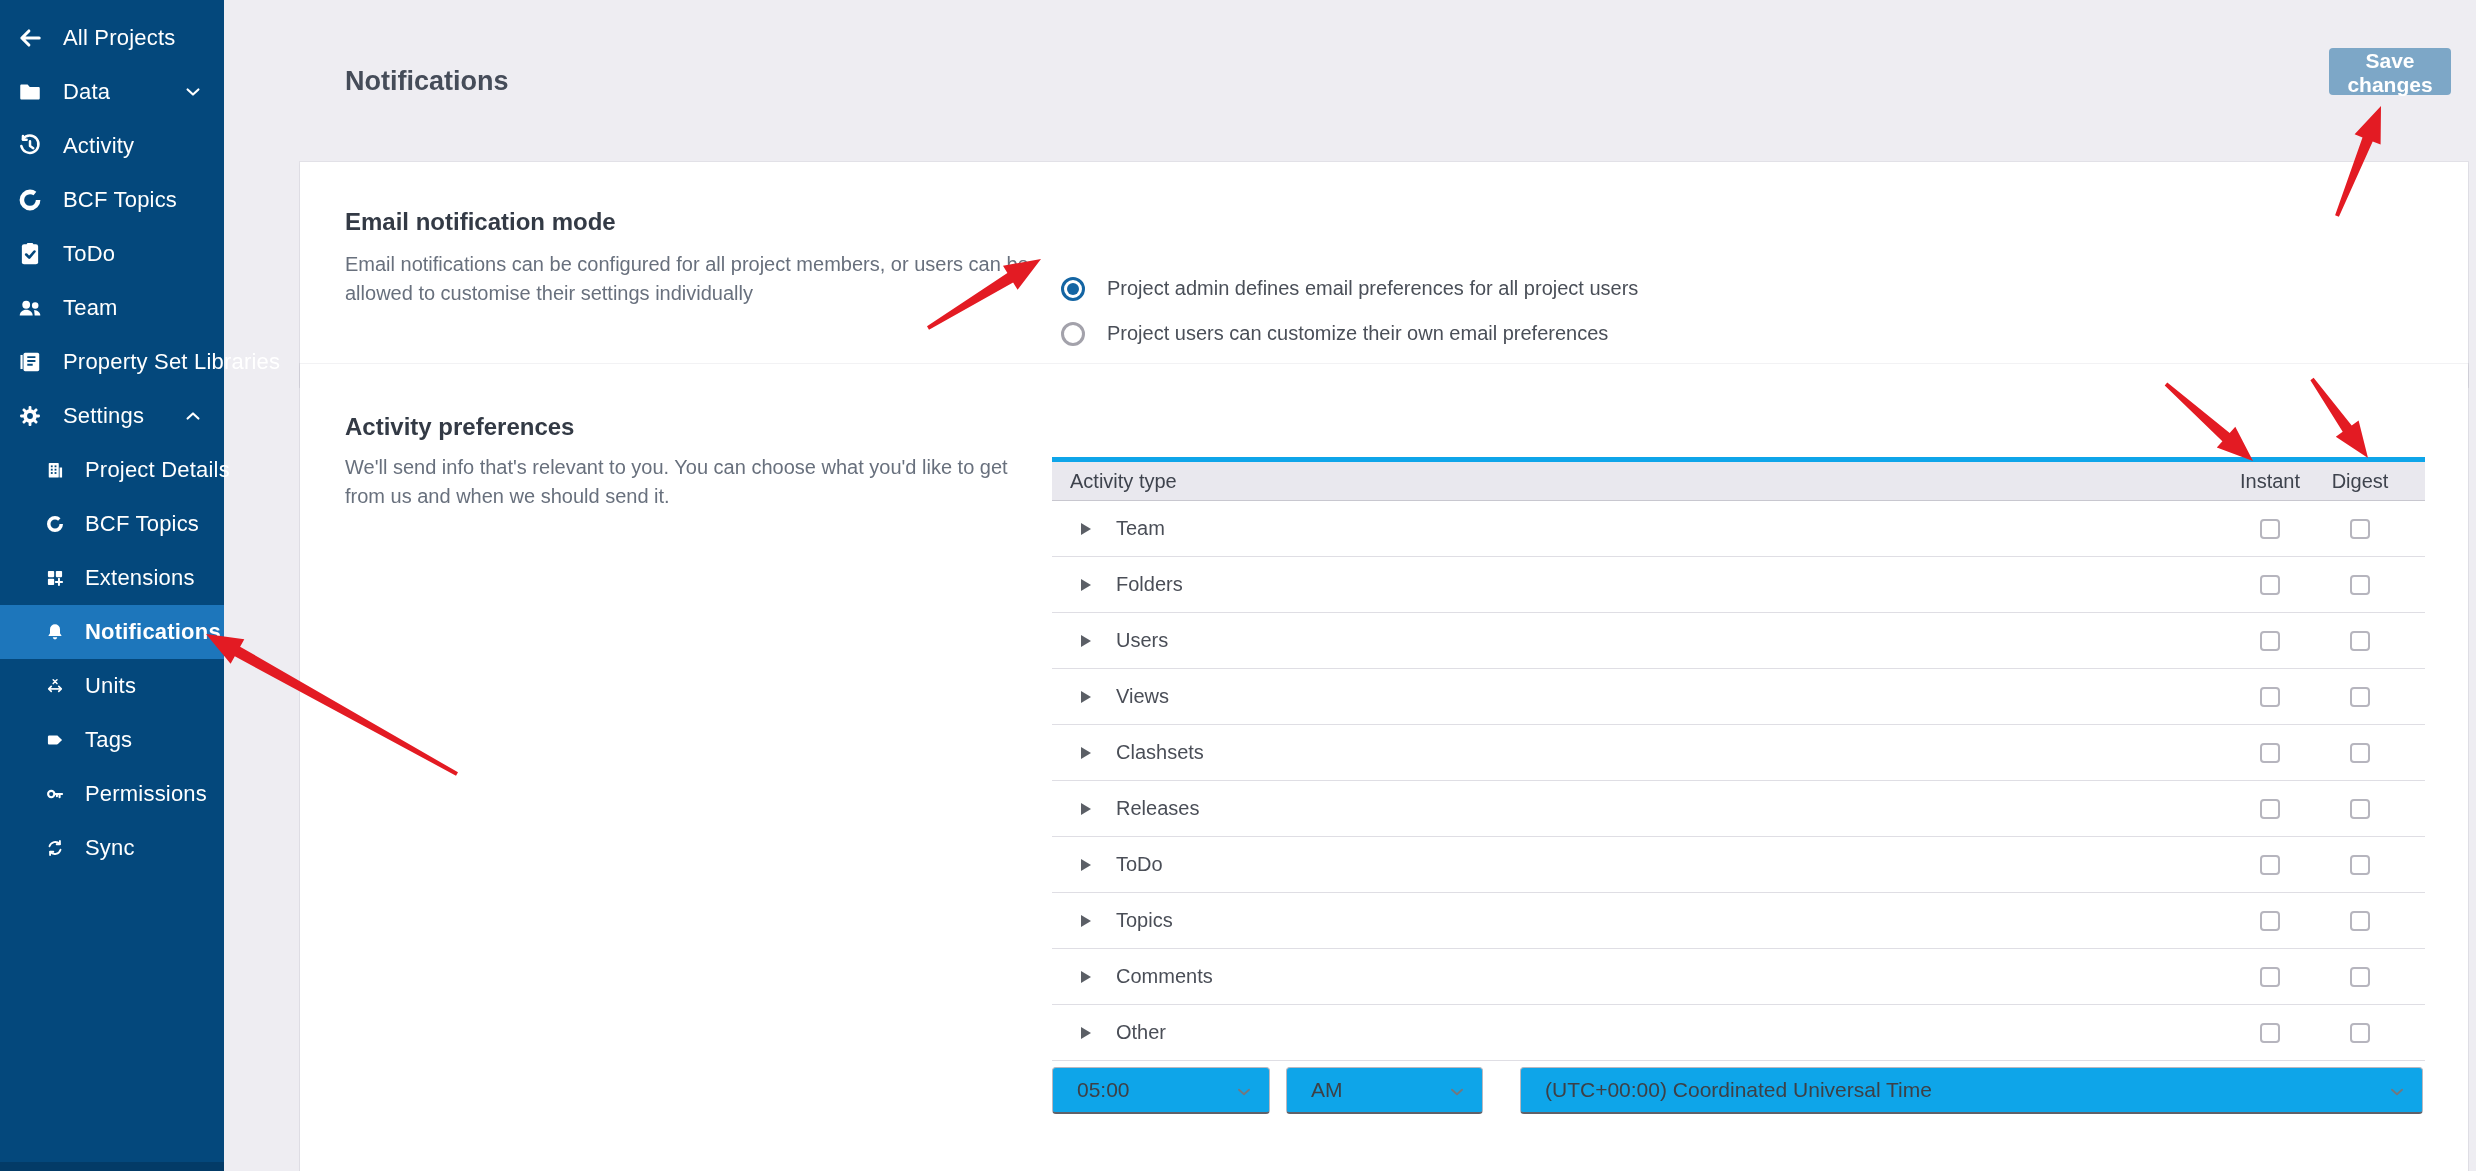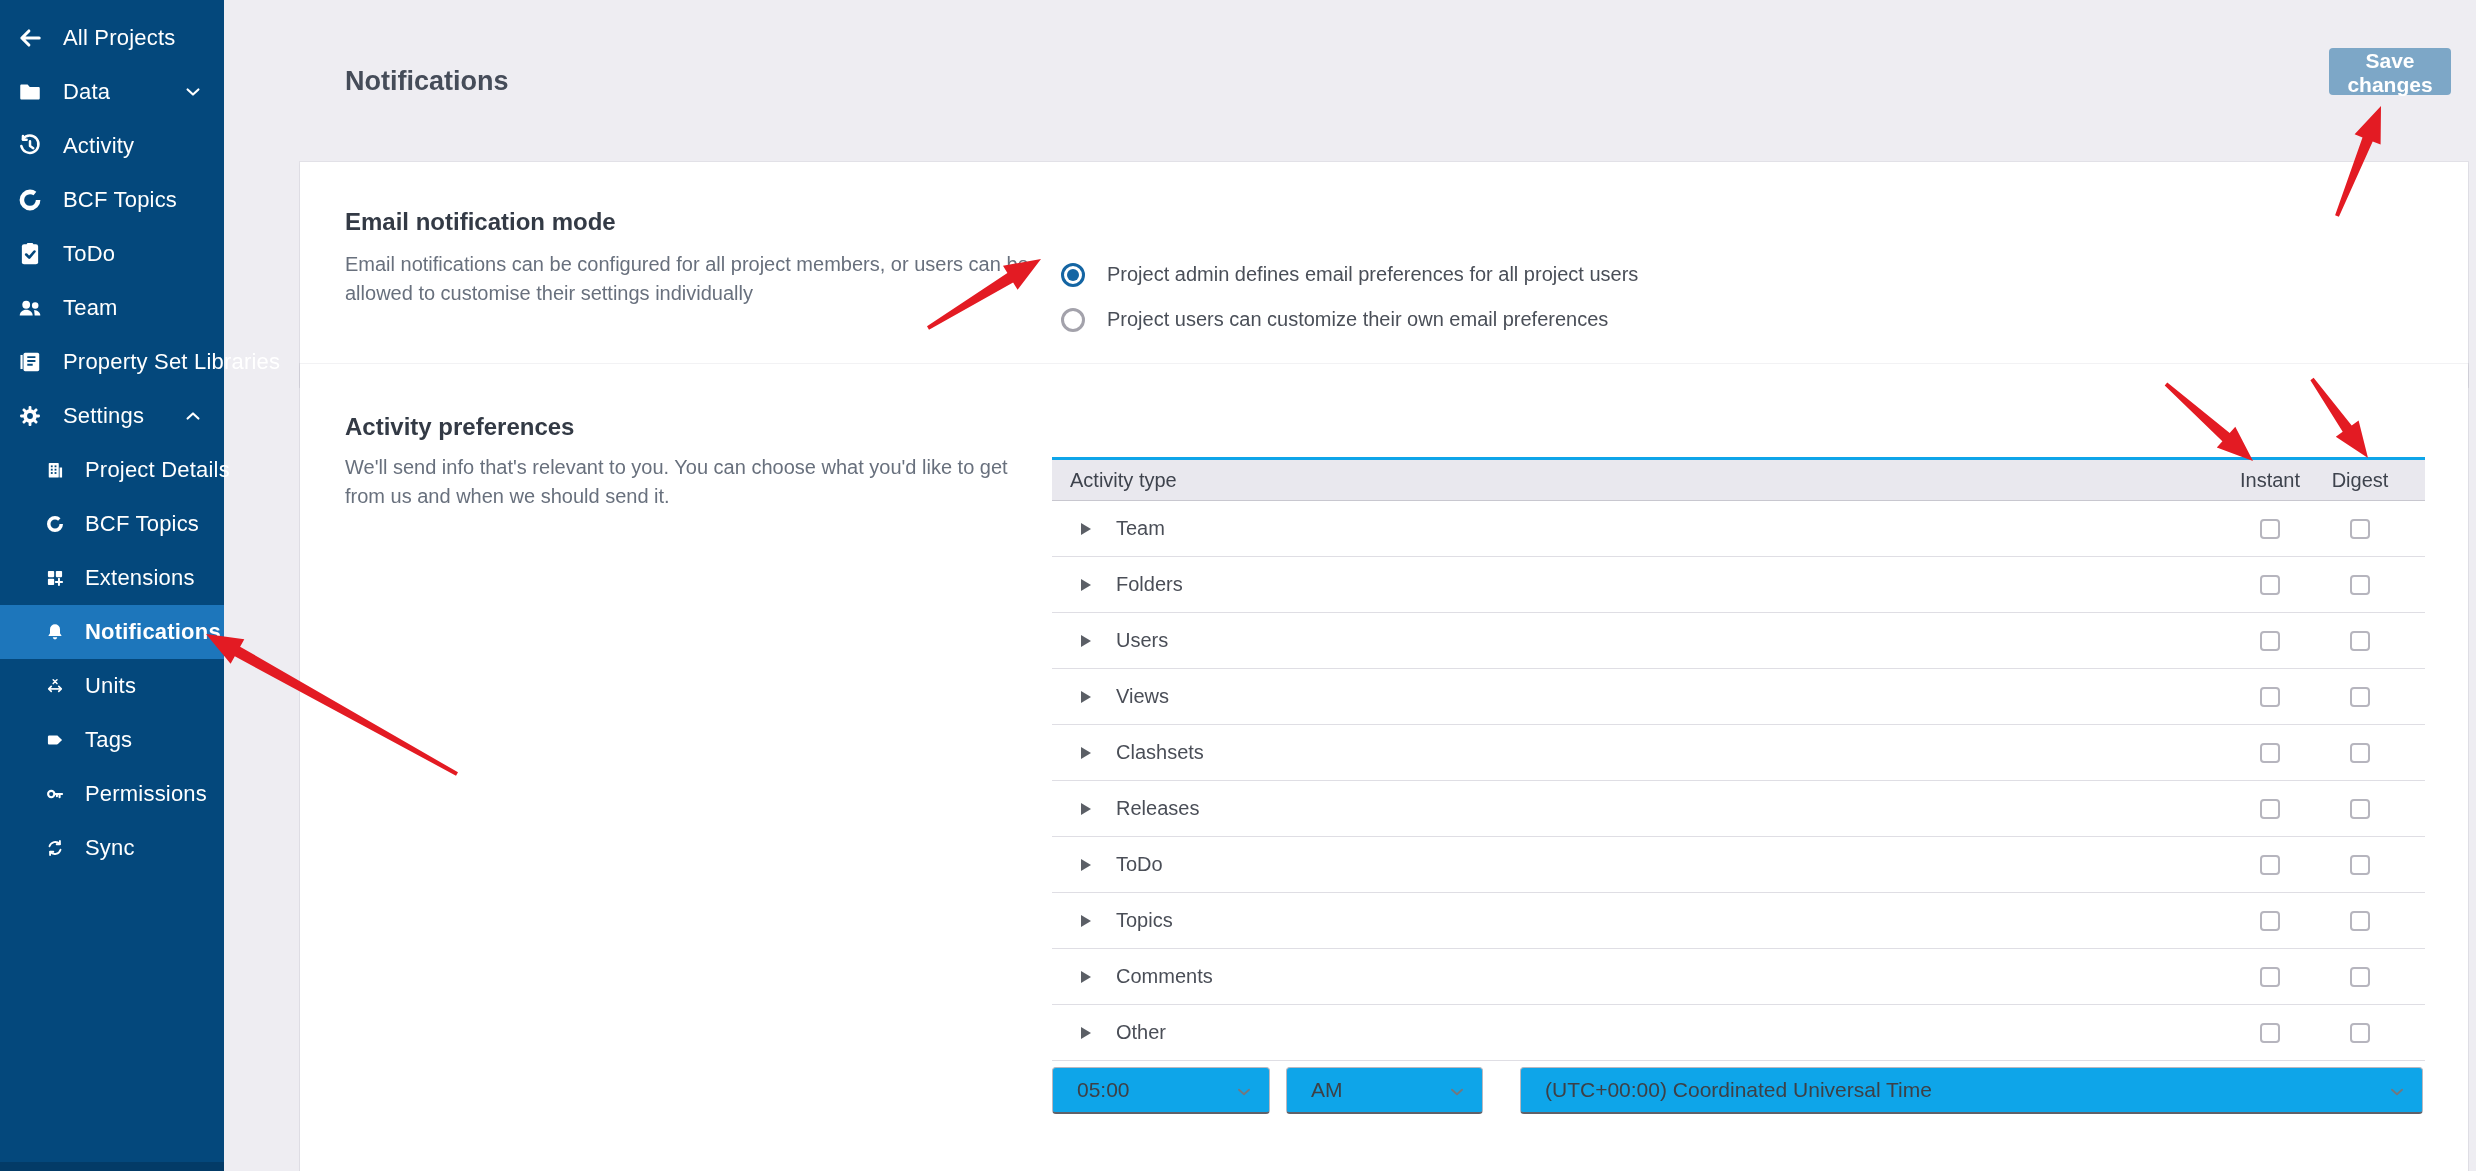--- a/index.html
+++ b/index.html
@@ -33,31 +33,31 @@
     box-shadow:0 0 0 1px rgba(30,40,70,0.06),0 1px 2px rgba(30,40,70,0.05);z-index:1;}
   .card-email{top:114px;height:225px;margin-top:48px;}
   .card-activity{top:364px;height:830px;}
   .card h2{position:absolute;left:45px;margin:0;font-size:24px;font-weight:bold;color:#333a45;}
   .card .desc{position:absolute;left:45px;margin:0;font-size:20px;line-height:29px;color:#68707d;}
   .card-email h2{top:46px;}
   .card-email .desc{top:88px;width:700px;}
   .card-activity h2{top:49px;}
   .card-activity .desc{top:89px;width:690px;}
   
-  .radio-group{position:absolute;left:761px;top:90px;text-align:right;}
+  .radio-group{position:absolute;left:761px;top:104px;text-align:right;}
   .radio-row{display:flex;align-items:center;height:45px;}
   .radio{width:24px;height:24px;border-radius:50%;box-sizing:border-box;background:#fff;cursor:pointer;flex:none;position:relative;}
   .radio.sel{border:3px solid #1465a3;}
   .radio.sel::after{content:"";position:absolute;left:3px;top:3px;width:12px;height:12px;border-radius:50%;background:#1465a3;}
   .radio.unsel{border:3px solid #a3a2ab;}
   .radio-label{margin-left:22px;font-size:20px;color:#4a4f58;white-space:nowrap;}
   
   .table{position:absolute;left:752px;top:93px;width:1373px;}
   .thead{height:44px;background:#e9e8ee;display:flex;align-items:center;box-sizing:border-box;
-    border-top:3px solid #0ea5e9;border-bottom:1px solid #c8c7cf;font-size:20px;color:#3e434d;}
+    border-top:5px solid #0ea5e9;border-bottom:1px solid #c8c7cf;font-size:20px;color:#3e434d;}
   .col-label{flex:1;padding-left:18px;}
   .col-check{width:90px;flex:none;display:flex;align-items:center;justify-content:center;text-align:center;}
   .col-pad{width:20px;flex:none;}
   .trow{height:55px;display:flex;align-items:center;border-bottom:1px solid #dfdee4;font-size:20px;color:#4a4e57;background:#fff;}
   .expander{width:0;height:0;border-left:10px solid #5b5f66;border-top:6px solid transparent;border-bottom:6px solid transparent;
     margin-left:29px;flex:none;cursor:pointer;}
   .row-label{flex:1;margin-left:25px;}
   .checkbox{width:20px;height:20px;box-sizing:border-box;border:2px solid #b6b5be;border-radius:4px;background:#fff;cursor:pointer;}
   
   .digest-label{position:absolute;left:752px;top:702px;font-size:21px;font-weight:normal;color:#7f1d1d;}

